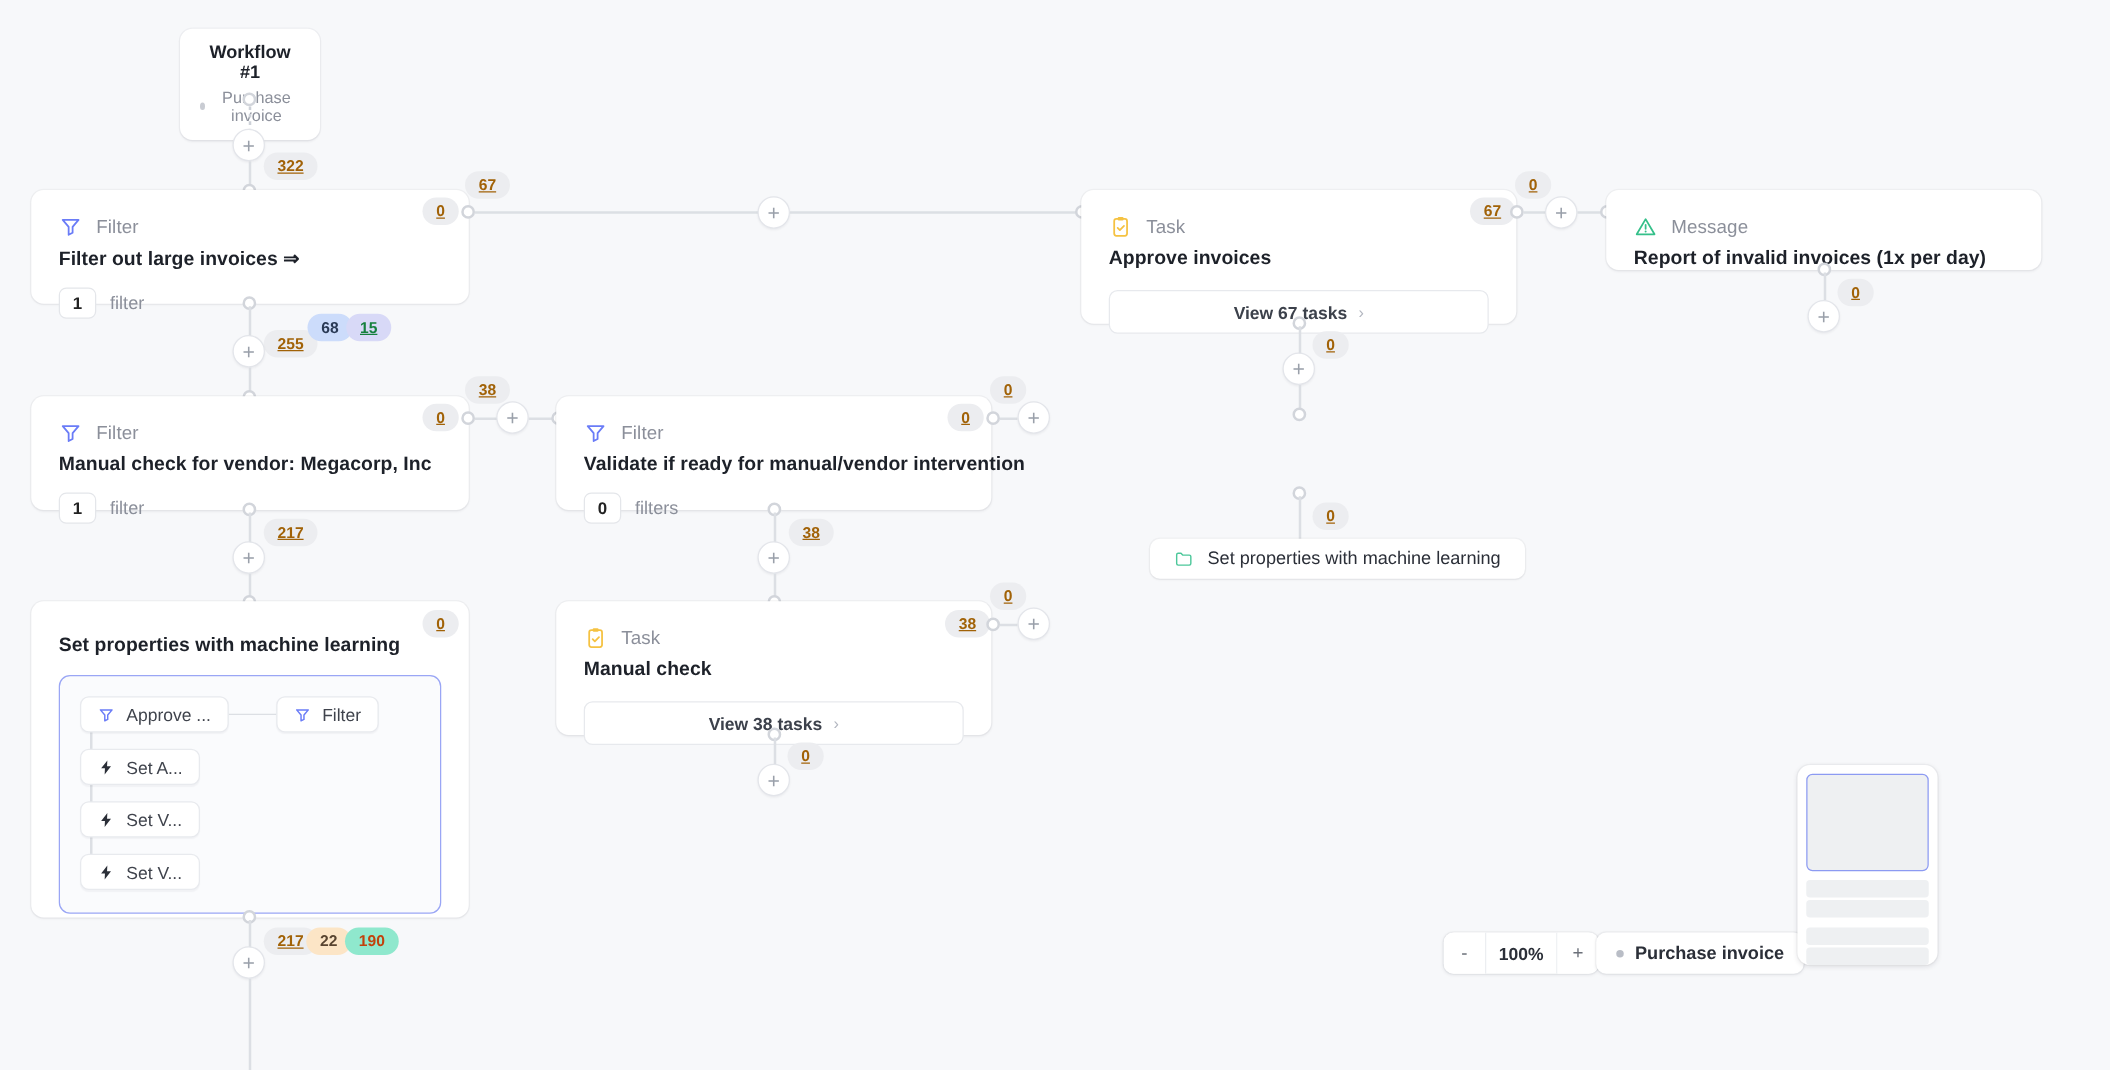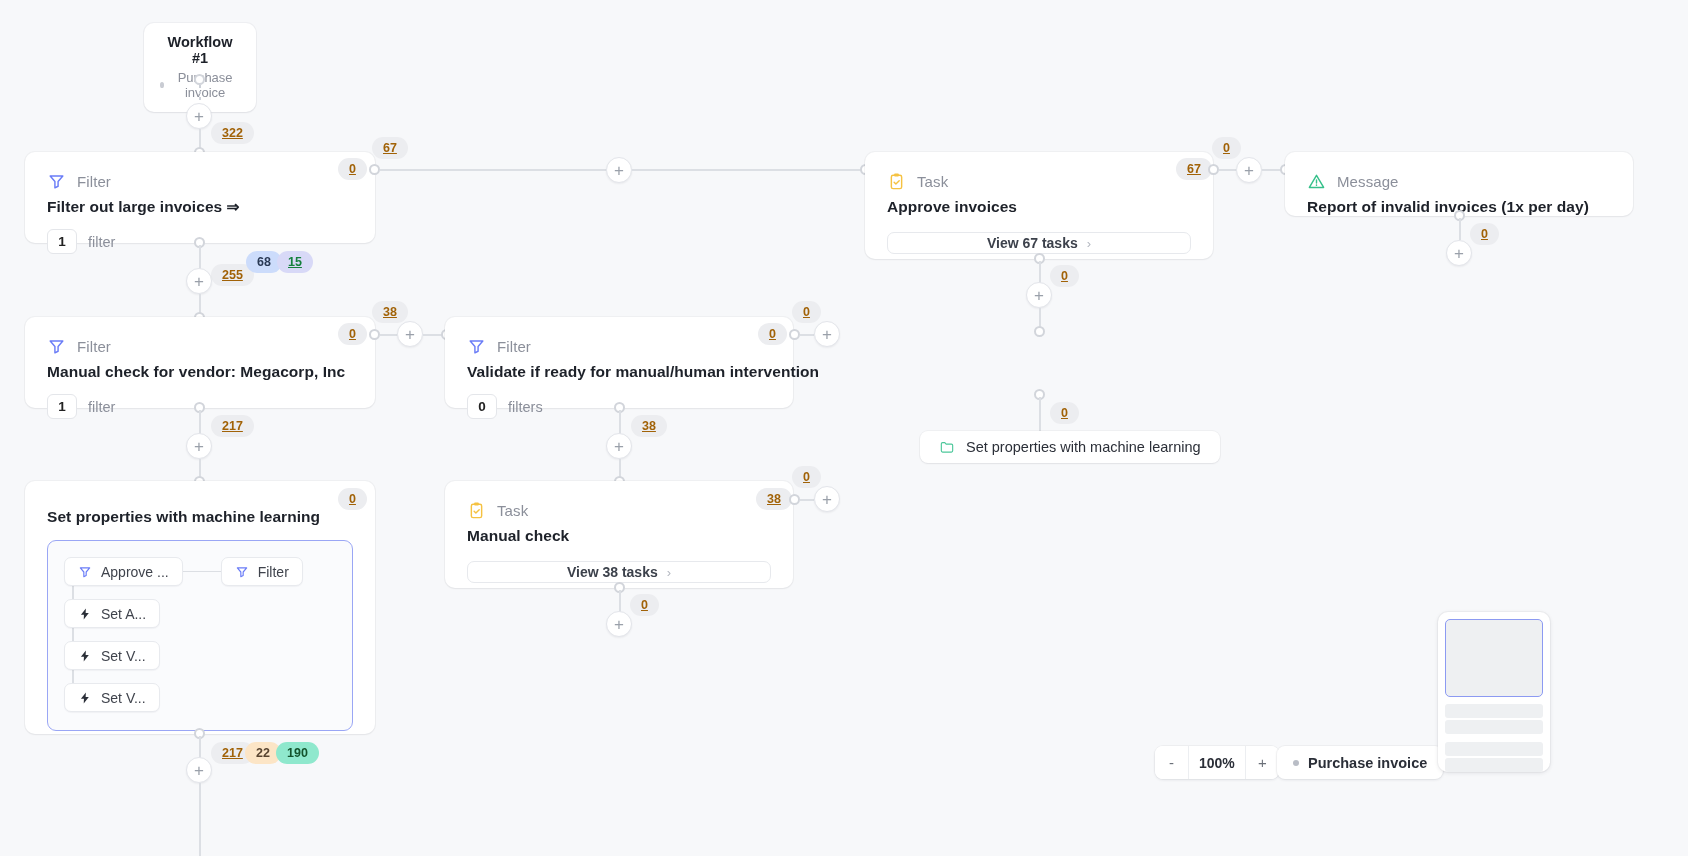--- a/index.html
+++ b/index.html
@@ -41,21 +41,21 @@
     min-width: 30px; height: 25px; padding: 0 8px;
     border: 1px solid #e4e6ea; border-radius: 6px; background: #fff;
     display: flex; align-items: center; justify-content: center;
     font-size: 13.5px; color: #222; font-weight: 700;
   }
   .count-label { font-size: 14.5px; color: #8b8f9a; }
 
   
   .view-btn {
     margin-top: 16px;
-    height: 22px;
+    height: 35px;
     border: 1px solid #e7e9ed; border-radius: 7px; background: #fff;
     display: flex; align-items: center; justify-content: center; gap: 9px;
     font-size: 14px; color: #3c414b; font-weight: 700; cursor: pointer;
   }
   .view-btn .chev { color: #b3b7c0; font-size: 13px; font-weight: 400; }
 
   
   .wf-card {
     position: absolute;
     background: #fff; border-radius: 10px;
@@ -92,21 +92,21 @@
   .badge {
     position: absolute; height: 22px; padding: 0 11px;
     border-radius: 11px; display: flex; align-items: center; justify-content: center;
     font-size: 12.5px; font-weight: 700; color: #3f434c;
     background: #eceef1; white-space: nowrap;
   }
   .badge.gray   { background: #ecedf0; color: #a16207; text-decoration: underline; }
   .badge.blue   { background: #ccdcfb; color: #2a3a55; }
   .badge.purple { background: #d8d9f7; color: #15803d; text-decoration: underline; }
   .badge.peach  { background: #fce5c6; color: #584430; }
-  .badge.mint   { background: #8fe8cd; color: #14532d; }
+  .badge.mint   { background: #8fe8cd; color: #c2410c; }
 
   
   .group-body {
     margin: 14px 0 0 0;
     border: 1.6px solid #9aa6f5; border-radius: 9px;
     background: #fafbfd;
     padding: 16px 16px 18px 16px;
     position: relative;
   }
   .mini {
@@ -262,21 +262,21 @@
   <div class="port" style="left:194px; top:476px;"></div>
 
   <div class="node" style="left:445px; top:317px; width:348px; height:91px;">
     <div class="node-pad">
       <div class="node-head">
         <svg class="node-icon" viewBox="0 0 24 24" fill="none">
           <path d="M4 5h16l-6 7v6l-4 2v-8L4 5z" stroke="#6a7cf7" stroke-width="1.8" stroke-linejoin="round"></path>
         </svg>
         <span class="node-kind">Filter</span>
       </div>
-      <div class="node-title">Validate if ready for manual/human intervention</div>
+      <div class="node-title">Validate if ready for manual/vendor intervention</div>
       <div class="count-row">
         <span class="count-box">0</span>
         <span class="count-label">filters</span>
       </div>
     </div>
   </div>
   <div class="badge gray" style="left:758px; top:323px;">0</div>
   <div class="port" style="left:789px; top:329px;"></div>
   <div class="hline" style="left:800px; top:333.5px; width:14px;"></div>
   <div class="badge gray" style="left:792px; top:301px;">0</div>

